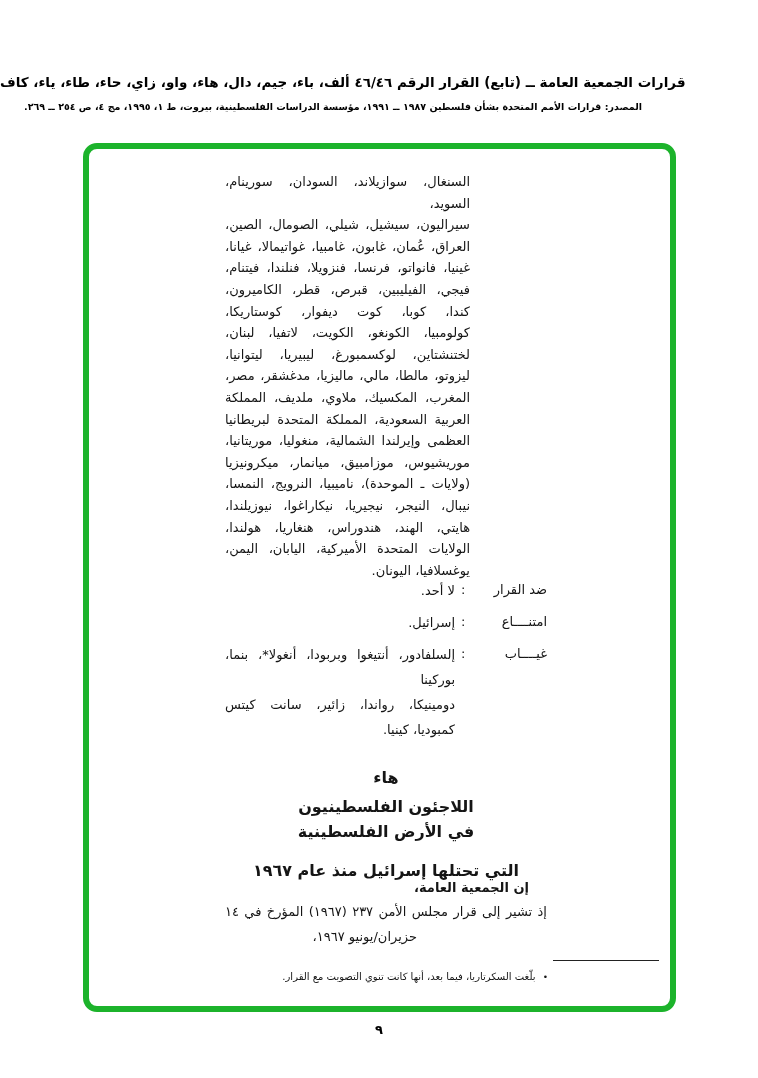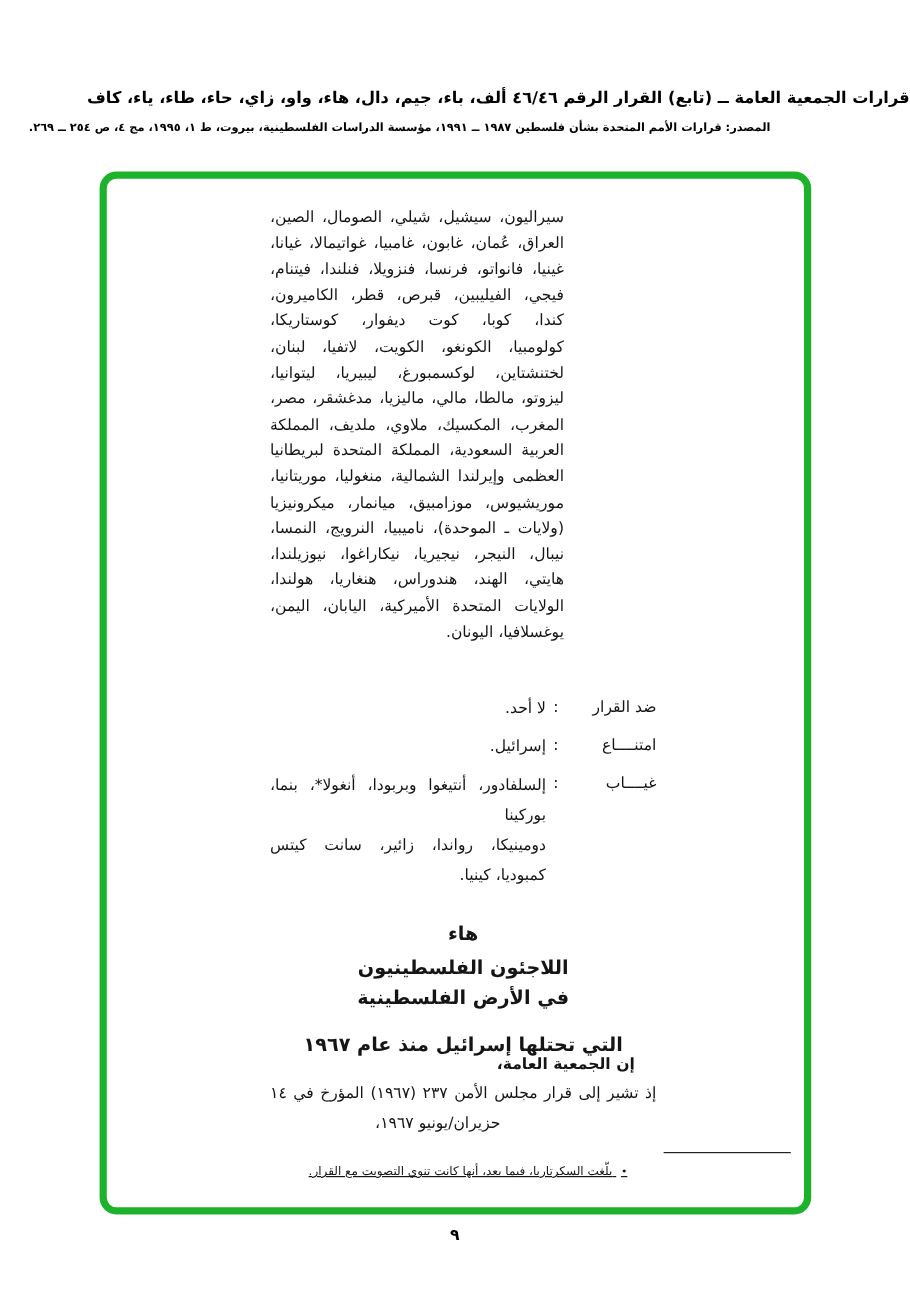--- a/index.html
+++ b/index.html
@@ -3,21 +3,21 @@
 <meta charset="utf-8">
 <style>
   html,body{margin:0;padding:0;}
   body{
     width:758px;height:1078px;position:relative;background:#ffffff;
     font-family:"DejaVu Sans",sans-serif;color:#111;overflow:hidden;
   }
   
   .hdr1{
     position:absolute;top:74px;left:0;width:758px;
-    text-align:right;font-weight:bold;font-size:13.5px;color:#000;
+    text-align:left;font-weight:bold;font-size:13.5px;color:#000;
     direction:rtl;white-space:nowrap;
   }
   .hdr2{
     position:absolute;top:101px;left:0;width:666px;
     text-align:center;font-weight:bold;font-size:9.5px;color:#000;
     direction:rtl;white-space:nowrap;
   }
   
   .frame{
     position:absolute;left:83px;top:143px;width:593px;height:869px;
@@ -54,37 +54,38 @@
   }
   .para2{
     left:225px;top:929px;width:322px;font-size:13px;
     padding-left:0;box-sizing:border-box;padding-right:0;
   }
   .para2 .inner{margin-right:130px;display:block;}
   .fn-rule{
     position:absolute;left:553px;top:960px;width:106px;height:1px;background:#222;
   }
   .footnote{
-    left:222px;top:970px;width:336px;font-size:10px;text-align:center;line-height:14px;text-decoration:underline;
+    left:212px;top:970px;width:336px;font-size:10px;text-align:right;line-height:14px;
   }
   .footnote .marker{font-size:9px;padding-left:4px;}
   .page-num{
     position:absolute;top:1022px;left:0;width:758px;text-align:center;
     font-weight:bold;font-size:13px;color:#000;
   }
 </style>
 </head>
 <body>
 
 <div class="hdr1">قرارات الجمعية العامة ــ (تابع) القرار الرقم ٤٦/٤٦ ألف، باء، جيم، دال، هاء، واو، زاي، حاء، طاء، ياء، كاف</div>
 <div class="hdr2">المصدر: قرارات الأمم المتحدة بشأن فلسطين ١٩٨٧ ــ ١٩٩١، مؤسسة الدراسات الفلسطينية، بيروت، ط ١، ١٩٩٥، مج ٤، ص ٢٥٤ ــ ٢٦٩.</div>
 
 <div class="frame"></div>
 
 <div class="col in-favor">
+    <div class="tline">السنغال، سوازيلاند، السودان، سورينام، السويد،</div>
     <div class="tline">سيراليون، سيشيل، شيلي، الصومال، الصين،</div>
     <div class="tline">العراق، عُمان، غابون، غامبيا، غواتيمالا، غيانا،</div>
     <div class="tline">غينيا، فانواتو، فرنسا، فنزويلا، فنلندا، فيتنام،</div>
     <div class="tline">فيجي، الفيليبين، قبرص، قطر، الكاميرون،</div>
     <div class="tline">كندا، كوبا، كوت ديفوار، كوستاريكا،</div>
     <div class="tline">كولومبيا، الكونغو، الكويت، لاتفيا، لبنان،</div>
     <div class="tline">لختنشتاين، لوكسمبورغ، ليبيريا، ليتوانيا،</div>
     <div class="tline">ليزوتو، مالطا، مالي، ماليزيا، مدغشقر، مصر،</div>
     <div class="tline">المغرب، المكسيك، ملاوي، ملديف، المملكة</div>
     <div class="tline">العربية السعودية، المملكة المتحدة لبريطانيا</div>

